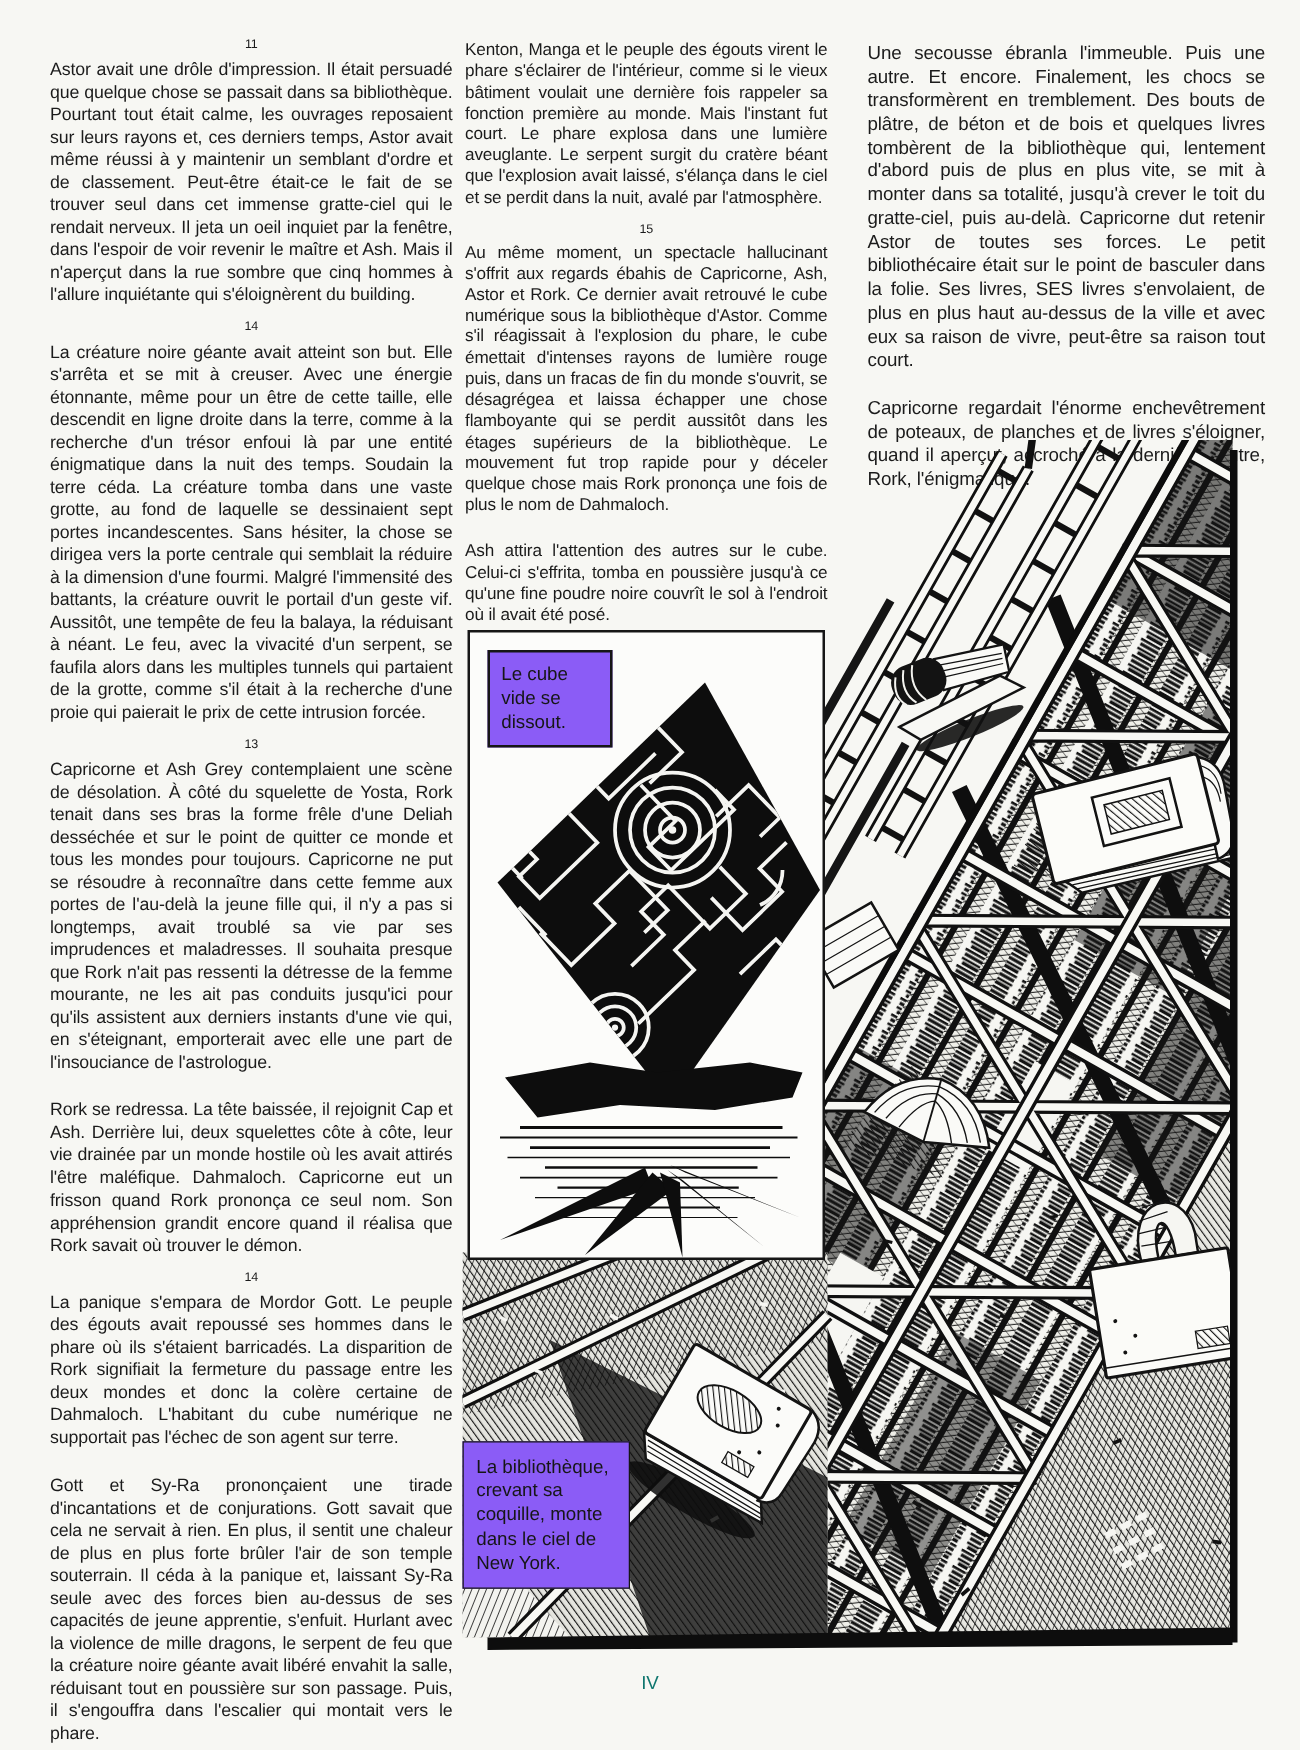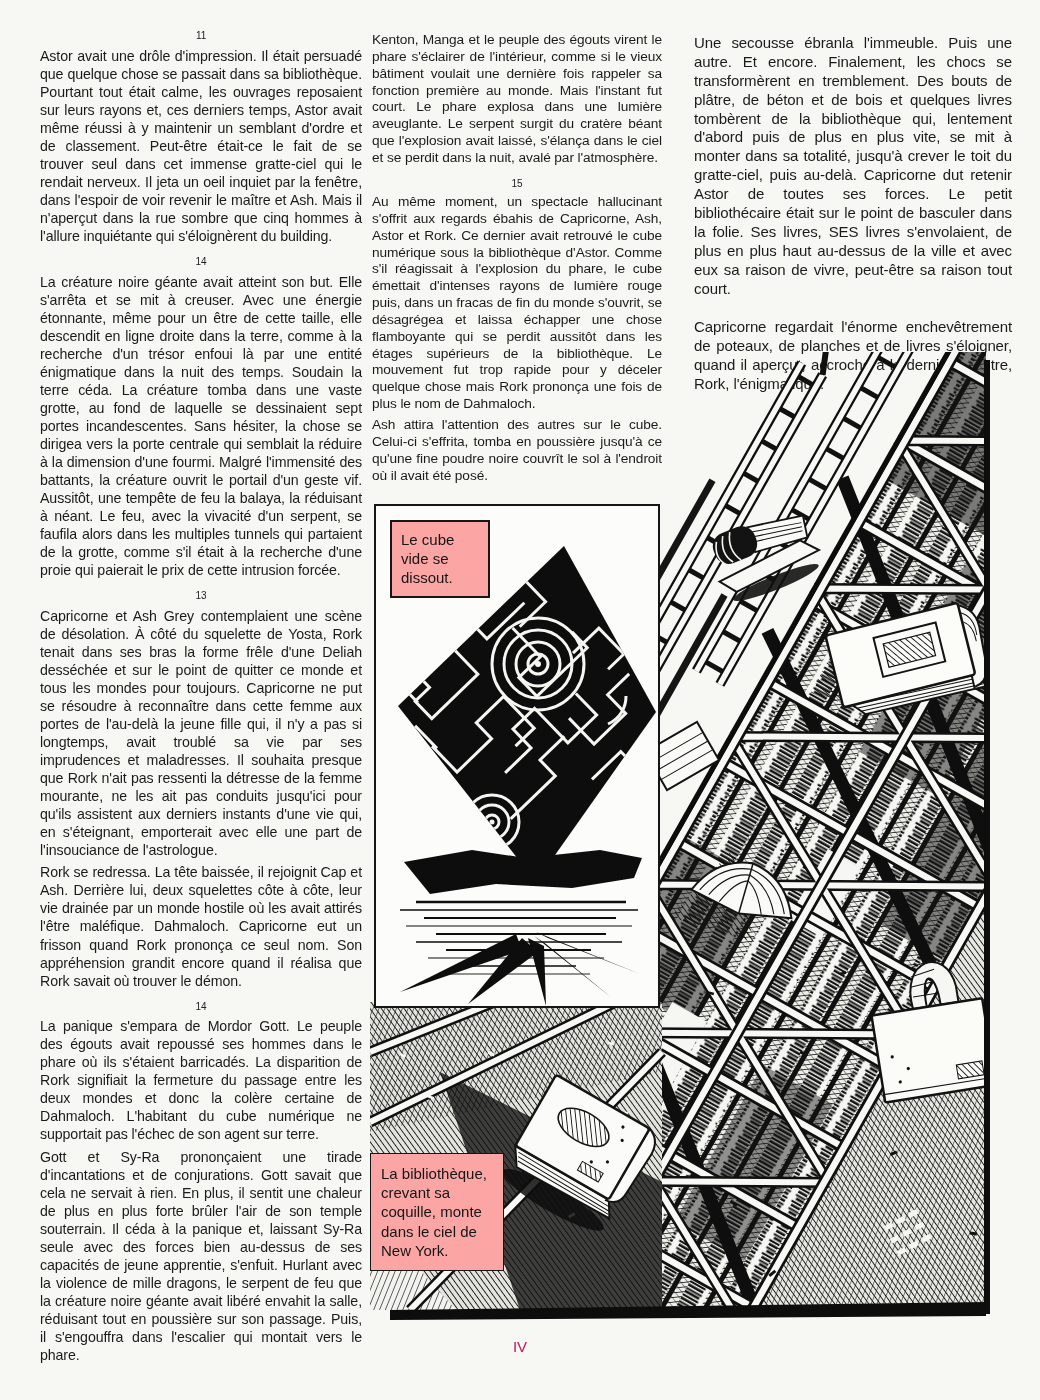--- a/index.html
+++ b/index.html
@@ -9,40 +9,40 @@
     font-family:"Liberation Sans","DejaVu Sans",sans-serif;
     color:#1b1b1b;overflow:hidden;
   }
   .col{position:absolute;text-align:justify;letter-spacing:-0.1px;}
   .col1{left:40px;top:30px;width:322px;font-size:14.2px;line-height:1.27;}
   .col2{left:372px;top:32px;width:290px;font-size:13.7px;line-height:1.23;}
   .col3{left:694px;top:34px;width:318px;font-size:15px;line-height:1.26;}
   .sec-heading{text-align:center;margin:11px 0 4px;font-size:10px;}
   .col > .sec-heading:first-child{margin-top:0;}
   .para{margin:0;}
-  .para + .para{margin-top:4px;}
+  .para + .para{margin-top:20px;}
   .col3 .para + .para{margin-top:20px;}
 
   #main-art{position:absolute;left:370px;top:352px;width:642px;height:983px;pointer-events:none;}
 
   #cube-panel{
     position:absolute;left:374px;top:504px;width:286px;height:504px;
     background:#fcfcfa;border:2px solid #161616;box-sizing:border-box;
   }
   #cube-panel svg{position:absolute;left:0;top:0;}
   .caption-box{
-    position:absolute;background:#fca5a5;border:2px solid #161616;
+    position:absolute;background:#8b5cf6;border:2px solid #161616;
     font-size:15px;line-height:1.28;padding:8px 9px;color:#161616;
     box-sizing:border-box;
   }
   #cube-caption{left:14px;top:14px;width:100px;}
   #library-caption{left:370px;top:1153px;width:134px;border-width:1.5px;padding:10px;}
   #page-number{
     position:absolute;left:0;top:1338px;width:1040px;text-align:center;
-    font-size:15px;color:#be185d;
+    font-size:15px;color:#0f766e;
   }
 </style>
 </head>
 <body>
 
 <div class="col col1">
     <div class="sec-heading">11</div>
     <div class="para">Astor avait une drôle d'impression. Il était persuadé que quelque chose se passait dans sa bibliothèque. Pourtant tout était calme, les ouvrages reposaient sur leurs rayons et, ces derniers temps, Astor avait même réussi à y maintenir un semblant d'ordre et de classement. Peut-être était-ce le fait de se trouver seul dans cet immense gratte-ciel qui le rendait nerveux. Il jeta un oeil inquiet par la fenêtre, dans l'espoir de voir revenir le maître et Ash. Mais il n'aperçut dans la rue sombre que cinq hommes à l'allure inquiétante qui s'éloignèrent du building.</div>
     <div class="sec-heading">14</div>
     <div class="para">La créature noire géante avait atteint son but. Elle s'arrêta et se mit à creuser. Avec une énergie étonnante, même pour un être de cette taille, elle descendit en ligne droite dans la terre, comme à la recherche d'un trésor enfoui là par une entité énigmatique dans la nuit des temps. Soudain la terre céda. La créature tomba dans une vaste grotte, au fond de laquelle se dessinaient sept portes incandescentes. Sans hésiter, la chose se dirigea vers la porte centrale qui semblait la réduire à la dimension d'une fourmi. Malgré l'immensité des battants, la créature ouvrit le portail d'un geste vif. Aussitôt, une tempête de feu la balaya, la réduisant à néant. Le feu, avec la vivacité d'un serpent, se faufila alors dans les multiples tunnels qui partaient de la grotte, comme s'il était à la recherche d'une proie qui paierait le prix de cette intrusion forcée.</div>

